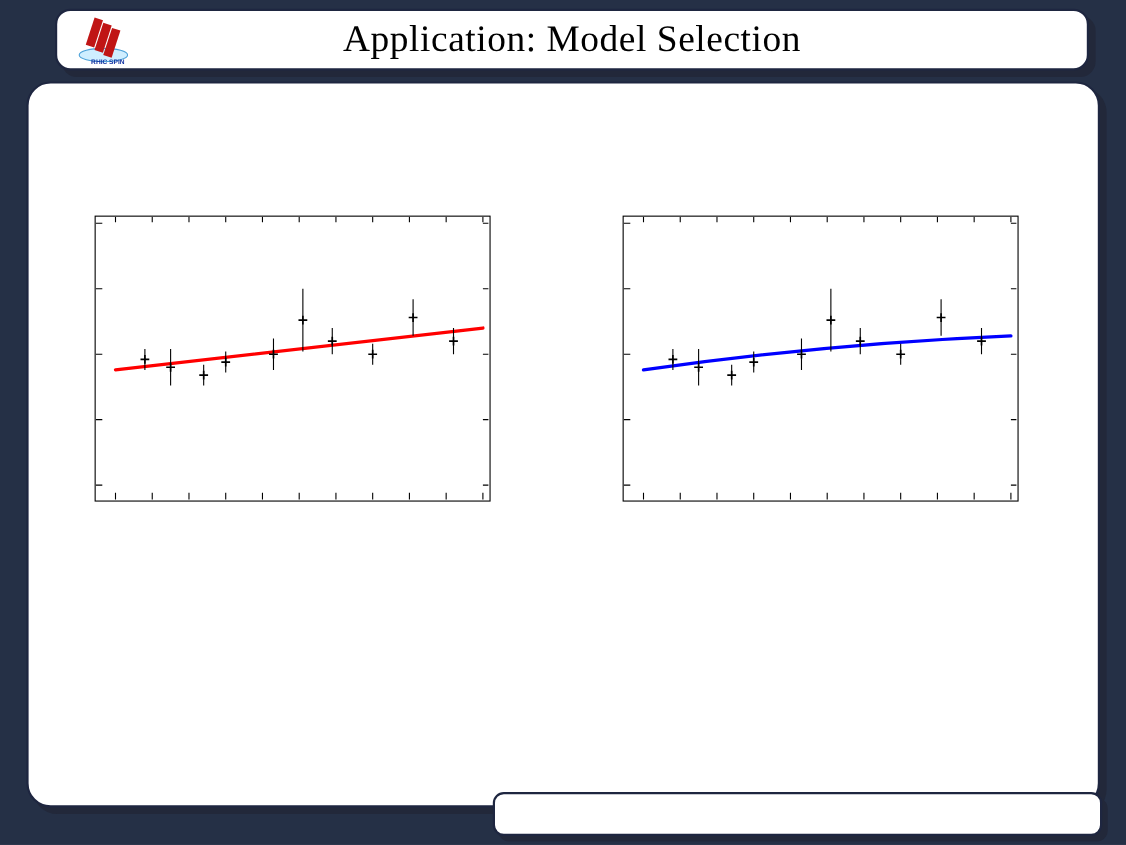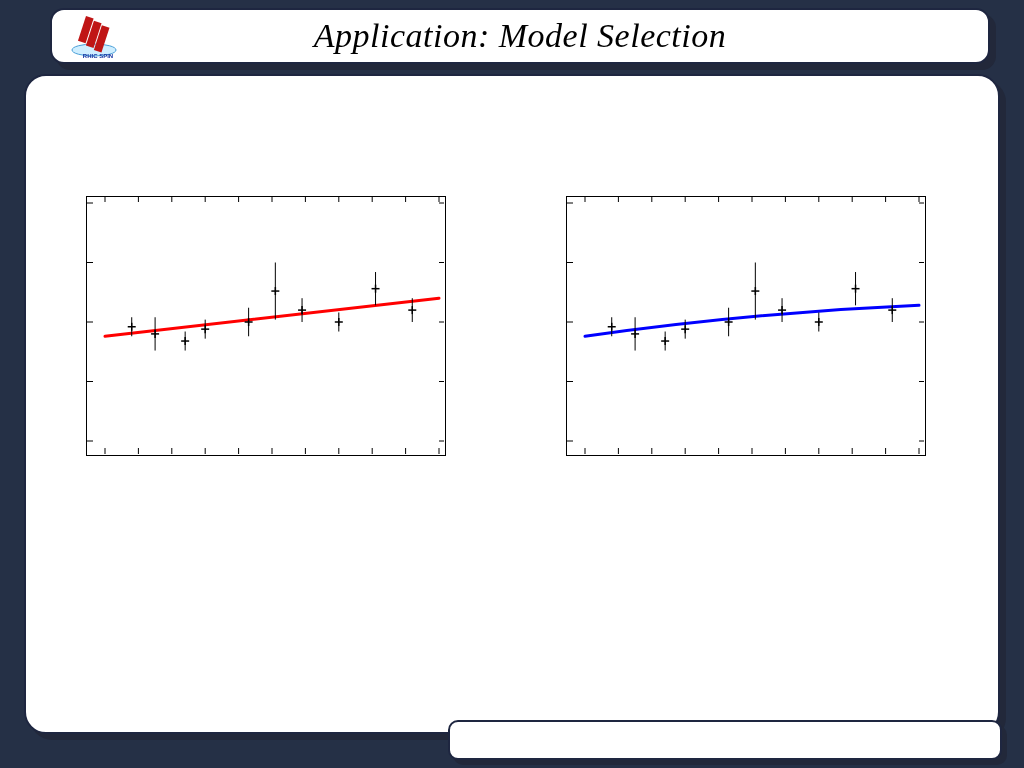--- a/index.html
+++ b/index.html
@@ -17,21 +17,20 @@
     height: 768px;
   }
 
   
   .title-wrap {
     position: absolute;
     left: 50px;
     top: 8px;
     width: 940px;
     height: 56px;
-    font-style: italic;
   }
   .title-shadow {
     position: absolute;
     left: 6px; top: 6px;
     width: 100%; height: 100%;
     background: #22283a;
     border-radius: 14px;
   }
   .title-box {
     position: absolute;

